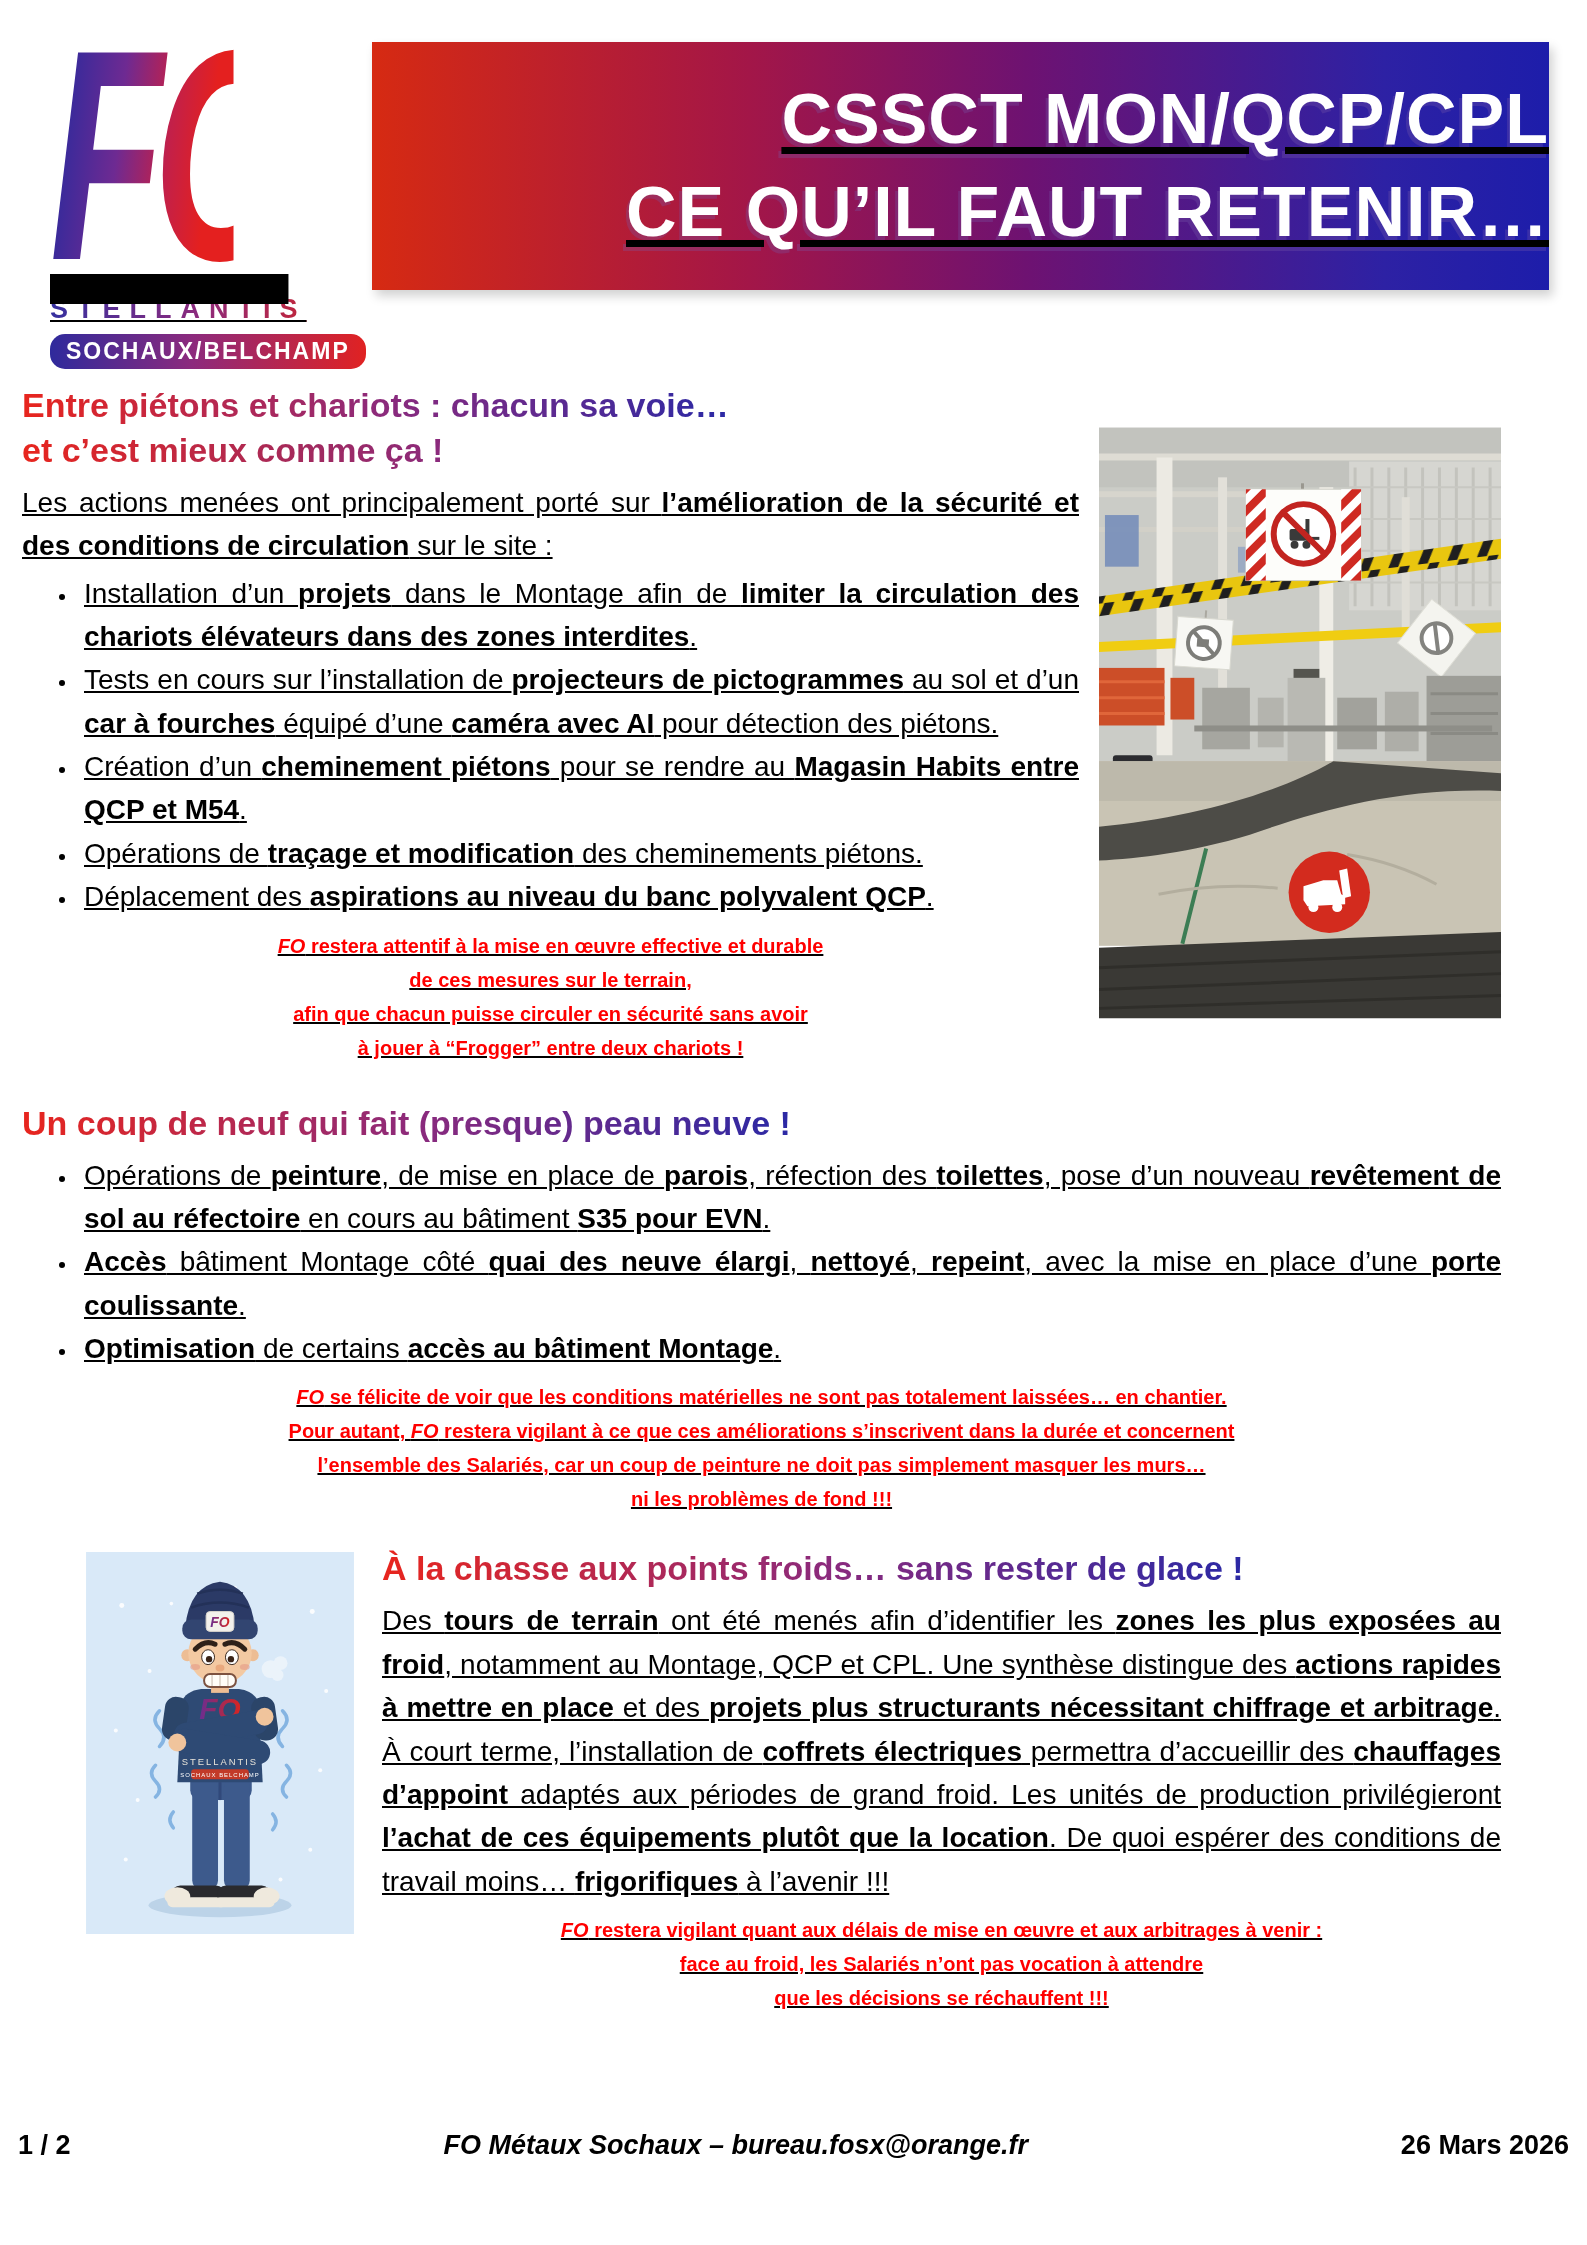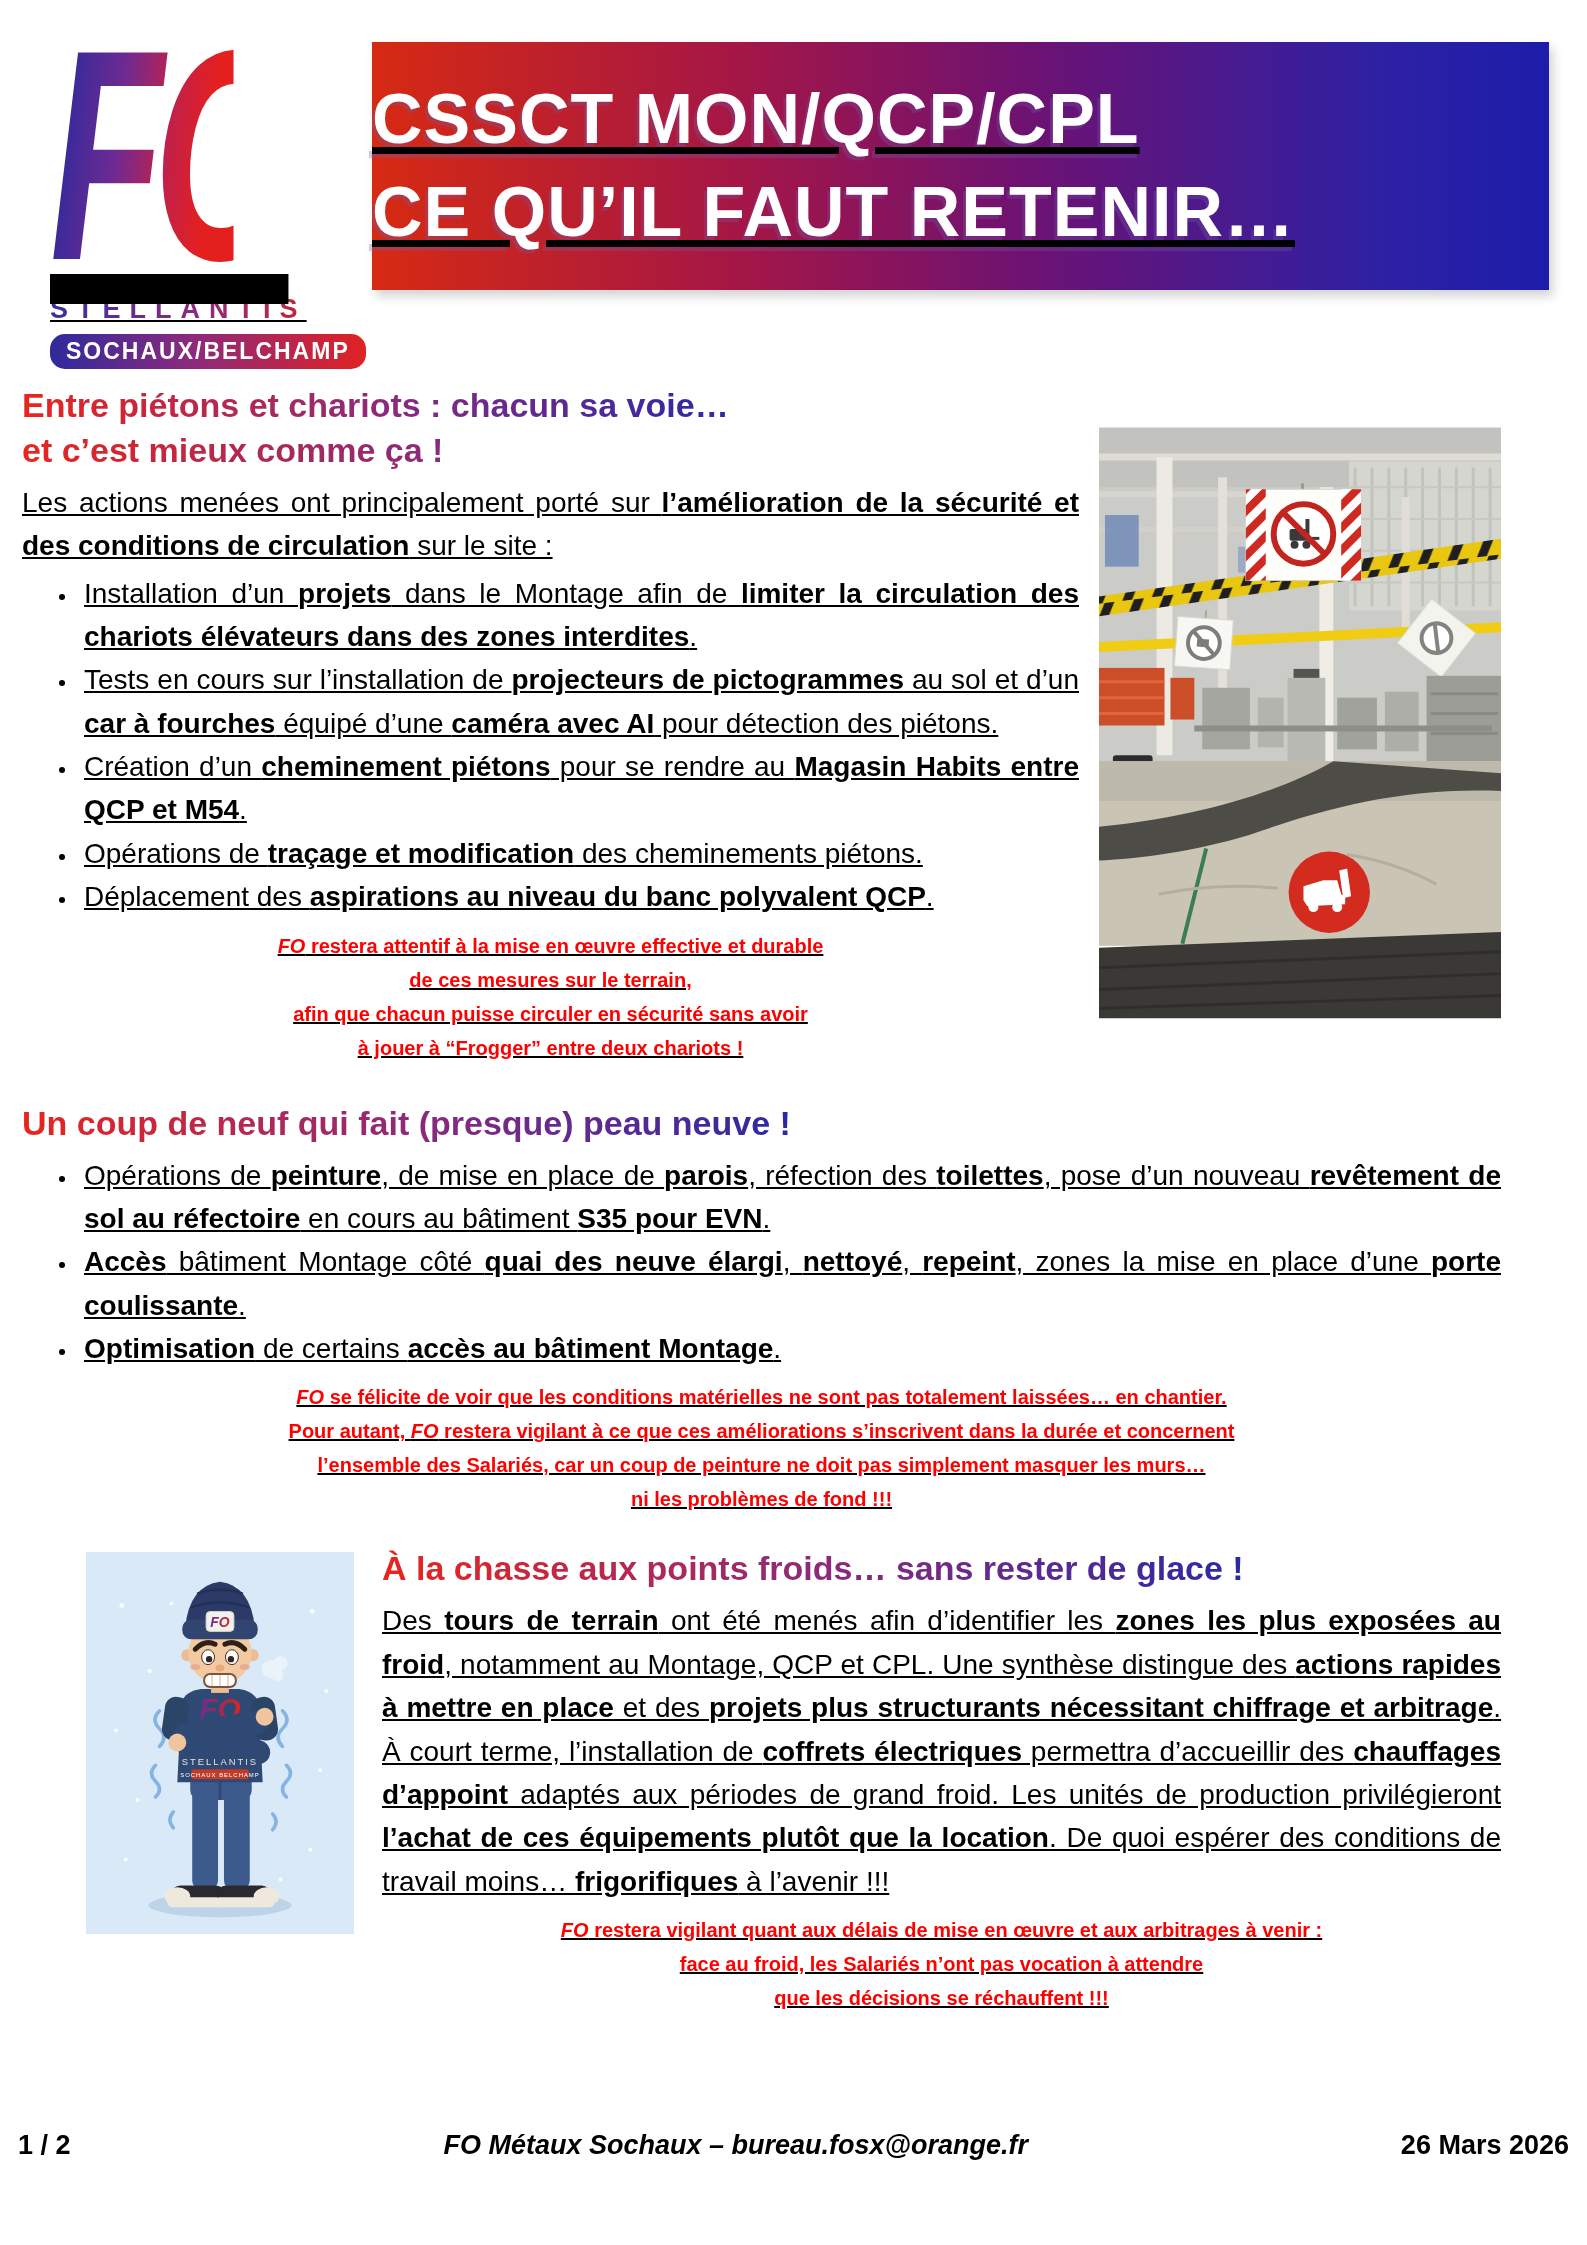--- a/index.html
+++ b/index.html
@@ -45,21 +45,21 @@
   .site-badge{
     margin-top:9px;display:inline-block;
     background:linear-gradient(90deg,#2f2a9c 0%,#8c2a7d 45%,#e02222 100%);
     color:#fff;font-weight:700;font-size:23px;letter-spacing:2px;
     padding:4px 16px;border-radius:15px;white-space:nowrap;
   }
   .banner{
     flex:1;margin-top:16px;height:248px;
     background:linear-gradient(90deg,#d62a12 0%,#a31648 32%,#6d1272 56%,#2d21a4 86%,#1d1daa 100%);
     color:#fff;
-    display:flex;flex-direction:column;justify-content:center;align-items:flex-start;gap:20px;
+    display:flex;flex-direction:column;justify-content:center;align-items:flex-end;gap:20px;
     box-shadow:4px 6px 10px rgba(0,0,0,.18);
   }
   .banner-line{
     font-weight:800;font-size:70px;letter-spacing:1px;line-height:1.05;
     text-shadow:-3px 4px 0 rgba(120,90,170,.30);
     white-space:nowrap;
   }
   
   .main{padding:0 86px 0 22px;margin-top:14px;}
   h2{margin:0 0 8px 0;font-size:34px;font-weight:800;line-height:1.32;}
@@ -233,21 +233,21 @@
         </svg>
       </figure>
     </section>
 
     <section class="s2">
       <h2>
         <span class="grad">Un coup de neuf qui fait (presque) peau neuve !</span>
       </h2>
       <ul class="bullets">
         <li><span>Opérations de </span><span class="rs-b">peinture</span><span>, de mise en place de </span><span class="rs-b">parois</span><span>, réfection des </span><span class="rs-b">toilettes</span><span>, pose d’un nouveau </span><span class="rs-b">revêtement de sol au réfectoire</span><span> en cours au bâtiment </span><span class="rs-b">S35 pour EVN</span><span>.</span></li>
-        <li><span class="rs-b">Accès</span><span> bâtiment Montage côté </span><span class="rs-b">quai des neuve élargi</span><span>, </span><span class="rs-b">nettoyé</span><span>, </span><span class="rs-b">repeint</span><span>, zones la mise en place d’une </span><span class="rs-b">porte coulissante</span><span>.</span></li>
+        <li><span class="rs-b">Accès</span><span> bâtiment Montage côté </span><span class="rs-b">quai des neuve élargi</span><span>, </span><span class="rs-b">nettoyé</span><span>, </span><span class="rs-b">repeint</span><span>, avec la mise en place d’une </span><span class="rs-b">porte coulissante</span><span>.</span></li>
         <li><span class="rs-b">Optimisation</span><span> de certains </span><span class="rs-b">accès au bâtiment Montage</span><span>.</span></li>
       </ul>
       <div class="callout">
         <div><span class="rs-bi">FO</span><span class="rs-b"> se félicite de voir que les conditions matérielles ne sont pas totalement laissées… en chantier.</span></div>
         <div><span class="rs-b">Pour autant, </span><span class="rs-bi">FO</span><span class="rs-b"> restera vigilant à ce que ces améliorations s’inscrivent dans la durée et concernent</span></div>
         <div><span class="rs-b">l’ensemble des Salariés, car un coup de peinture ne doit pas simplement masquer les murs…</span></div>
         <div><span class="rs-b">ni les problèmes de fond !!!</span></div>
       </div>
     </section>
 

